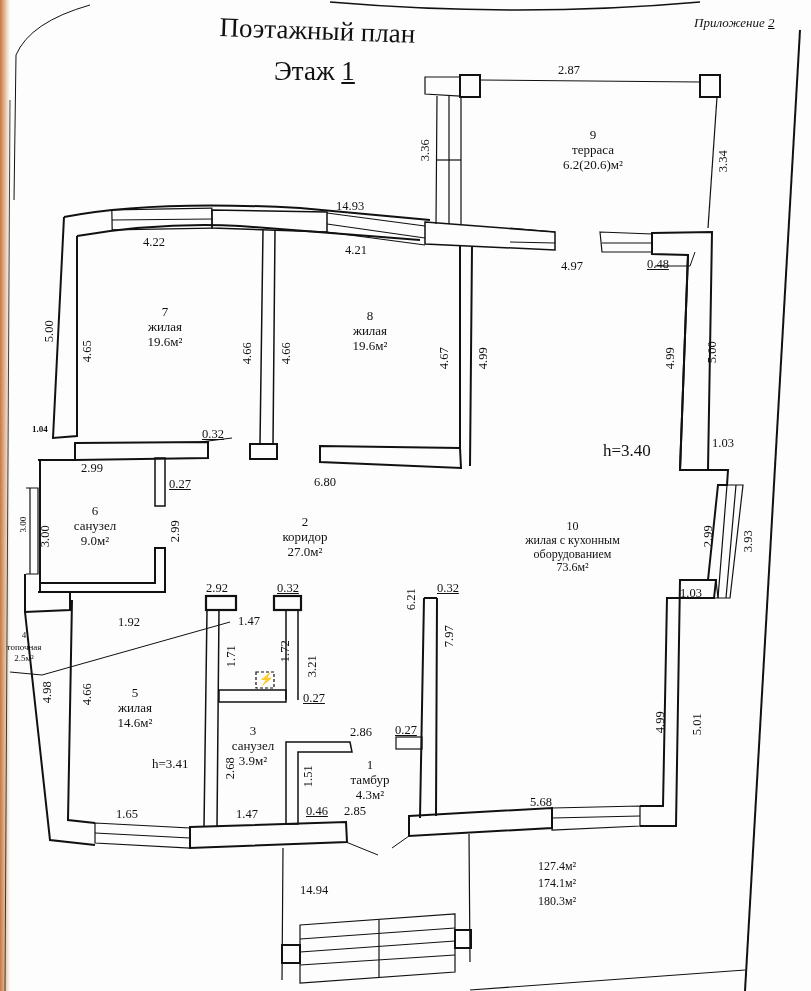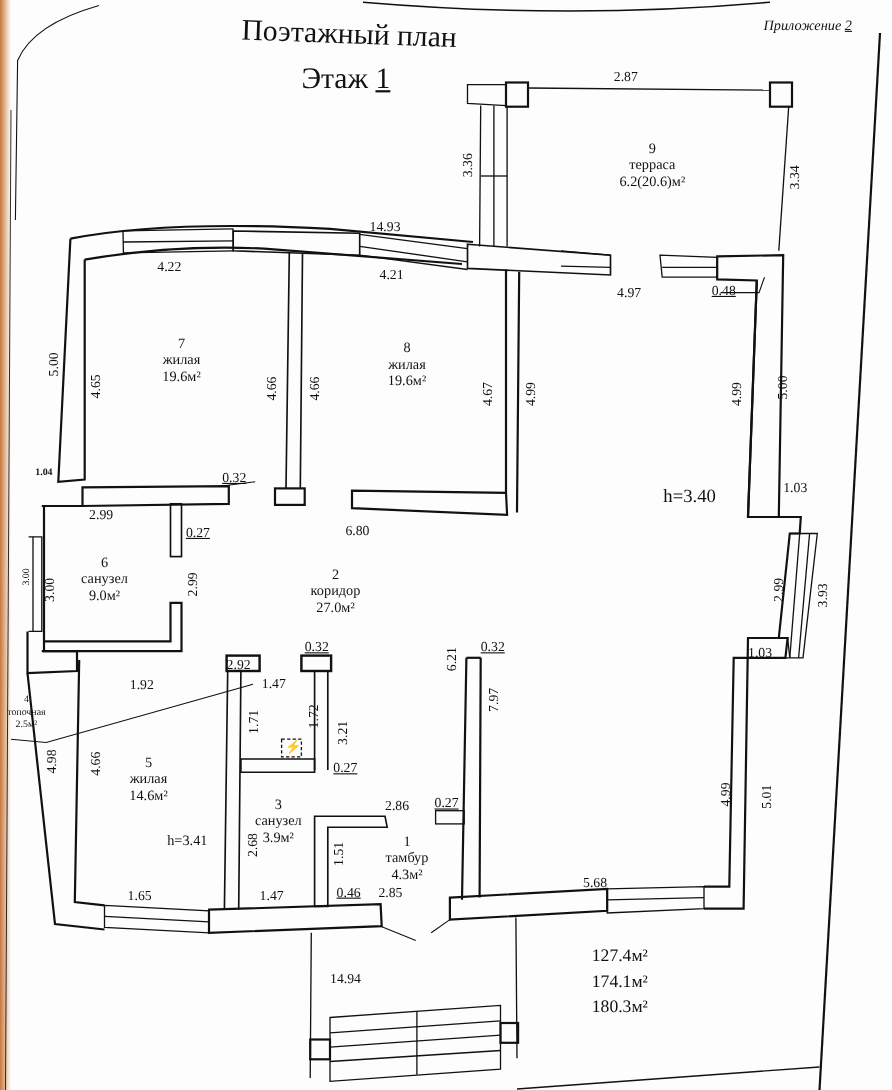--- a/index.html
+++ b/index.html
@@ -10,21 +10,21 @@
   .t { position:absolute; white-space:nowrap; line-height:1; }
   .title1 { left:220px; top:14px; font-size:27px; transform:rotate(2deg); transform-origin:left top; }
   .title2 { left:274px; top:58px; font-size:27px; }
   .title2 .u { text-decoration:underline; }
   .appx { left:694px; top:16px; font-size:13px; font-style:italic; }
   .room { position:absolute; text-align:center; font-size:13px; line-height:1.15; }
   .dim { position:absolute; font-size:12.5px; white-space:nowrap; line-height:1; }
   .dim.v { transform:rotate(-90deg); transform-origin:center center; }
   .dim.u { text-decoration:underline; }
   .tiny { font-size:9px; }
-  .totals { position:absolute; left:538px; top:858px; font-size:16px; line-height:1.45; }
+  .totals { position:absolute; left:538px; top:858px; font-size:12px; line-height:1.45; }
 </style>
 </head>
 <body>
 
 <div class="page">
   <div class="edge"></div>
 
   <svg class="plan" width="811" height="991" viewBox="0 0 811 991">
     <g fill="none" stroke="#111" stroke-width="1.2">
 
@@ -150,20 +150,26 @@
   </div>
   <div class="room" style="left:55px;top:504px;width:80px;">
     <div>6</div>
     <div>санузел</div>
     <div>9.0м²</div>
   </div>
   <div class="room" style="left:265px;top:515px;width:80px;">
     <div>2</div>
     <div>коридор</div>
     <div>27.0м²</div>
+  </div>
+  <div class="room" style="left:500px;top:520px;width:145px;font-size:12px;">
+    <div>10</div>
+    <div>жилая с кухонным</div>
+    <div>оборудованием</div>
+    <div>73.6м²</div>
   </div>
   <div class="room tiny" style="left:6px;top:630px;width:36px;line-height:1.3;">
     <div>4</div>
     <div>топочная</div>
     <div>2.5м²</div>
   </div>
   <div class="room" style="left:95px;top:686px;width:80px;">
     <div>5</div>
     <div>жилая</div>
     <div>14.6м²</div>
@@ -190,21 +196,21 @@
   <div class="dim" style="left:345px;top:244px;text-align:right;">4.21</div>
   <div class="dim" style="left:561px;top:260px;">4.97</div>
   <div class="dim u" style="left:647px;top:258px;">0.48</div>
   <div class="dim tiny" style="left:32px;top:425px;font-weight:bold;">1.04</div>
   <div class="dim u" style="left:202px;top:428px;">0.32</div>
   <div class="dim" style="left:712px;top:437px;">1.03</div>
   <div class="dim" style="left:81px;top:462px;">2.99</div>
   <div class="dim" style="left:314px;top:466px;margin-top:10px;">6.80</div>
   <div class="dim u" style="left:169px;top:478px;">0.27</div>
   <div class="dim" style="left:680px;top:587px;">1.03</div>
-  <div class="dim" style="left:206px;top:598px;text-align:center;">2.92</div>
+  <div class="dim" style="left:206px;top:582px;text-align:center;">2.92</div>
   <div class="dim u" style="left:277px;top:582px;">0.32</div>
   <div class="dim u" style="left:437px;top:582px;">0.32</div>
   <div class="dim" style="left:118px;top:616px;">1.92</div>
   <div class="dim" style="left:238px;top:615px;">1.47</div>
   <div class="dim u" style="left:303px;top:692px;">0.27</div>
   <div class="dim" style="left:350px;top:726px;">2.86</div>
   <div class="dim u" style="left:395px;top:724px;">0.27</div>
   <div class="dim" style="left:116px;top:808px;">1.65</div>
   <div class="dim" style="left:236px;top:808px;">1.47</div>
   <div class="dim u" style="left:306px;top:805px;">0.46</div>

